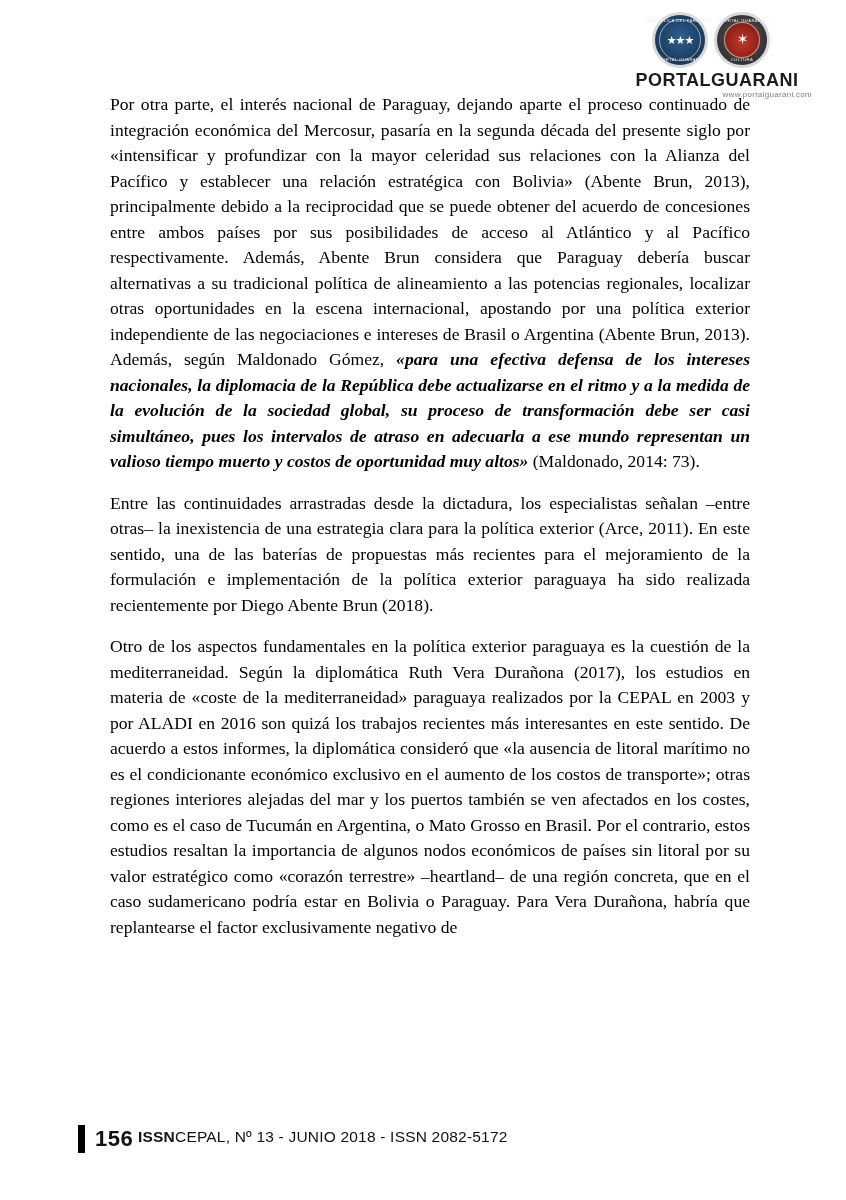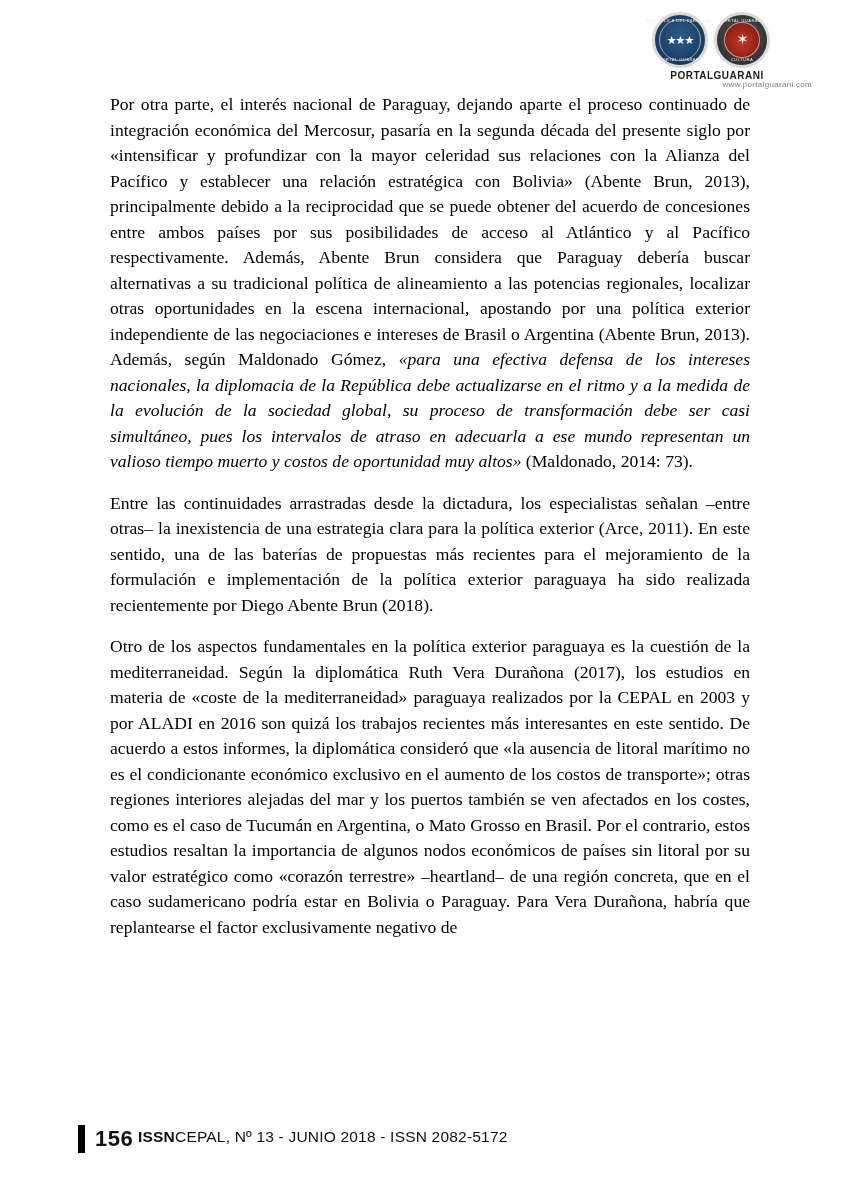--- a/index.html
+++ b/index.html
@@ -91,21 +91,21 @@
     font-family: "Liberation Sans", sans-serif;
   }
   .seal-ring-text.bottom {
     top: auto;
     bottom: 3px;
   }
   .portal-name {
     margin-top: 2px;
     font-family: "Liberation Sans", sans-serif;
     font-weight: bold;
-    font-size: 10px;
+    font-size: 18px;
     letter-spacing: 0.5px;
     color: #1b1b1b;
   }
   .portal-name .accent {
     color: #1b1b1b;
   }
   .portal-url {
     font-family: "Liberation Sans", sans-serif;
     font-size: 8px;
     color: #7d7d7d;
@@ -127,20 +127,21 @@
     line-height: 25.5px;
     text-align: justify;
     text-justify: inter-word;
     hyphens: manual;
   }
   p.para:last-child {
     margin-bottom: 17px;
   }
   .quote-italic {
     font-style: italic;
+    font-weight: bold;
   }
 
   
   .footer {
     position: absolute;
     left: 78px;
     bottom: 44px;
     width: 700px;
     height: 34px;
   }

